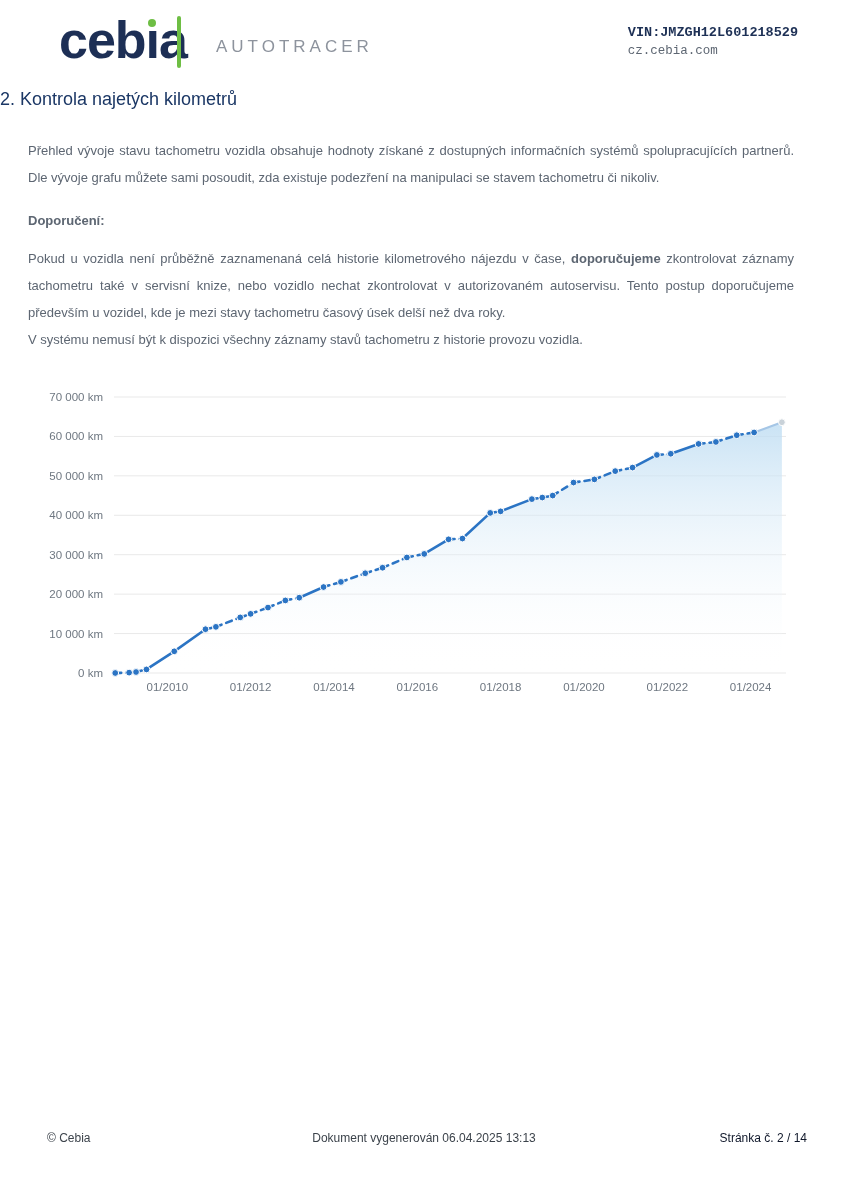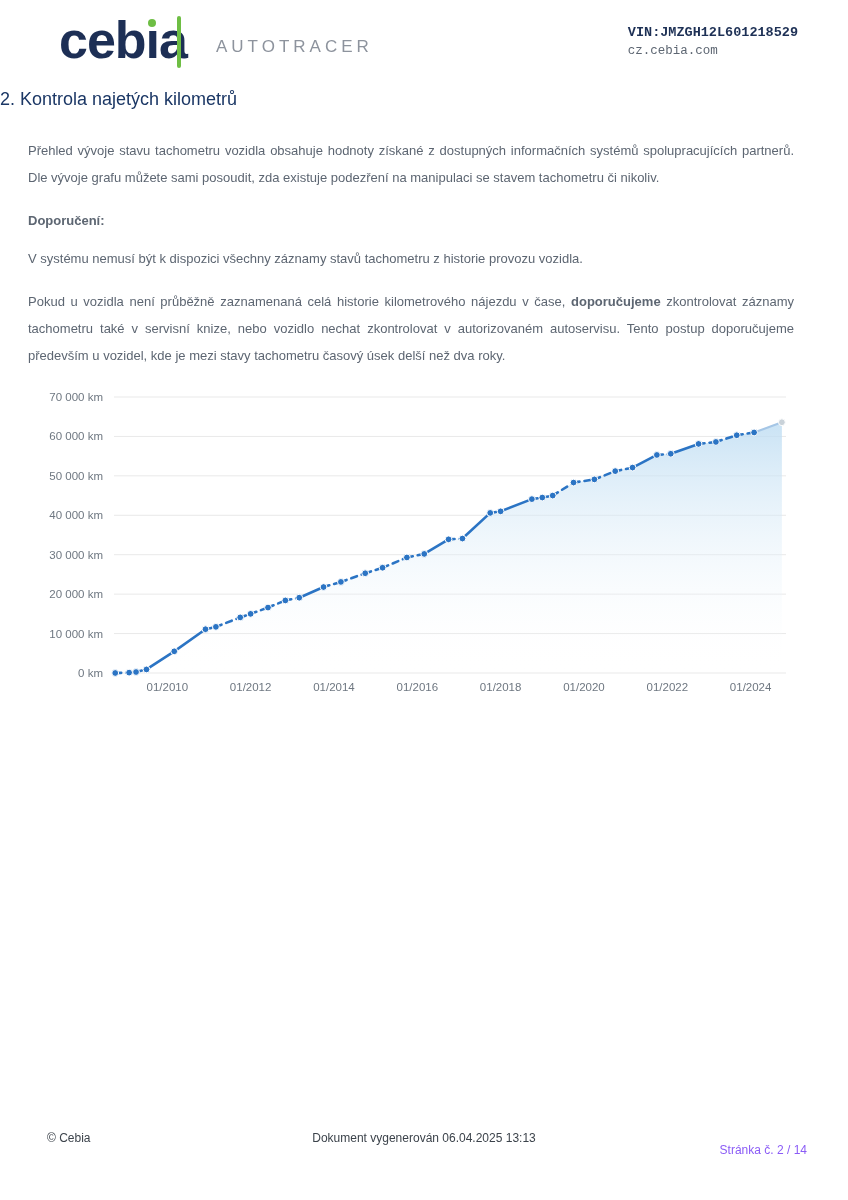--- a/index.html
+++ b/index.html
@@ -29,21 +29,21 @@
   .para.m11{margin-bottom:11px;}
   .bold{font-weight:700;text-align:left;}
   .content strong{font-weight:700;}
   
   .chart{position:absolute;left:40px;top:388px;width:770px;height:312px;}
   .chart svg{display:block;}
   .tick{font-family:"Liberation Sans", sans-serif;font-size:11.5px;fill:#6e7781;}
   
   .footer-left{position:absolute;left:47px;top:1131px;font-size:12px;color:#3c434b;}
   .footer-center{position:absolute;left:0;right:0;top:1131px;text-align:center;font-size:12px;color:#3c434b;}
-  .footer-right{position:absolute;right:41px;top:1131px;font-size:12px;color:#8b5cf6;margin-top:12px;}
+  .footer-right{position:absolute;right:41px;top:1131px;font-size:12px;color:#0f172a;}
   
   .watermark{position:absolute;right:3px;top:1155px;font-size:31px;font-weight:700;
              letter-spacing:1px;color:#ffffff;-webkit-text-stroke:1.4px #c6c6c6;
              font-family:"DejaVu Sans", sans-serif;white-space:nowrap;}
 </style>
 </head>
 <body>
 
 <div class="page">
 
@@ -55,22 +55,22 @@
       <div class="vin">VIN:JMZGH12L601218529</div>
       <div class="site">cz.cebia.com</div>
     </div>
   </header>
 
   <h1 class="title">2. Kontrola najetých kilometrů</h1>
 
   <section class="content">
     <p class="para m16">Přehled vývoje stavu tachometru vozidla obsahuje hodnoty získané z dostupných informačních systémů spolupracujících partnerů. Dle vývoje grafu můžete sami posoudit, zda existuje podezření na manipulaci se stavem tachometru či nikoliv.</p>
     <p class="para bold m11">Doporučení:</p>
+    <p class="para"><span>Pokud u vozidla není průběžně zaznamenaná celá historie kilometrového nájezdu v čase, </span><strong>doporučujeme</strong><span> zkontrolovat záznamy tachometru také v servisní knize, nebo vozidlo nechat zkontrolovat v autorizovaném autoservisu. Tento postup doporučujeme především u vozidel, kde je mezi stavy tachometru časový úsek delší než dva roky.</span></p>
     <p class="para m16">V systému nemusí být k dispozici všechny záznamy stavů tachometru z historie provozu vozidla.</p>
-    <p class="para"><span>Pokud u vozidla není průběžně zaznamenaná celá historie kilometrového nájezdu v čase, </span><strong>doporučujeme</strong><span> zkontrolovat záznamy tachometru také v servisní knize, nebo vozidlo nechat zkontrolovat v autorizovaném autoservisu. Tento postup doporučujeme především u vozidel, kde je mezi stavy tachometru časový úsek delší než dva roky.</span></p>
   </section>
 
   <div class="chart">
     <svg id="chart-svg" width="770" height="312" viewBox="0 0 770 312" xmlns="http://www.w3.org/2000/svg">
         <defs>
           <linearGradient id="ag" gradientUnits="userSpaceOnUse" x1="0" y1="9" x2="0" y2="285">
             <stop offset="0" stop-color="#b7d9f1" stop-opacity="0.9"></stop>
             <stop offset="1" stop-color="#ffffff" stop-opacity="0"></stop>
           </linearGradient>
         </defs>

